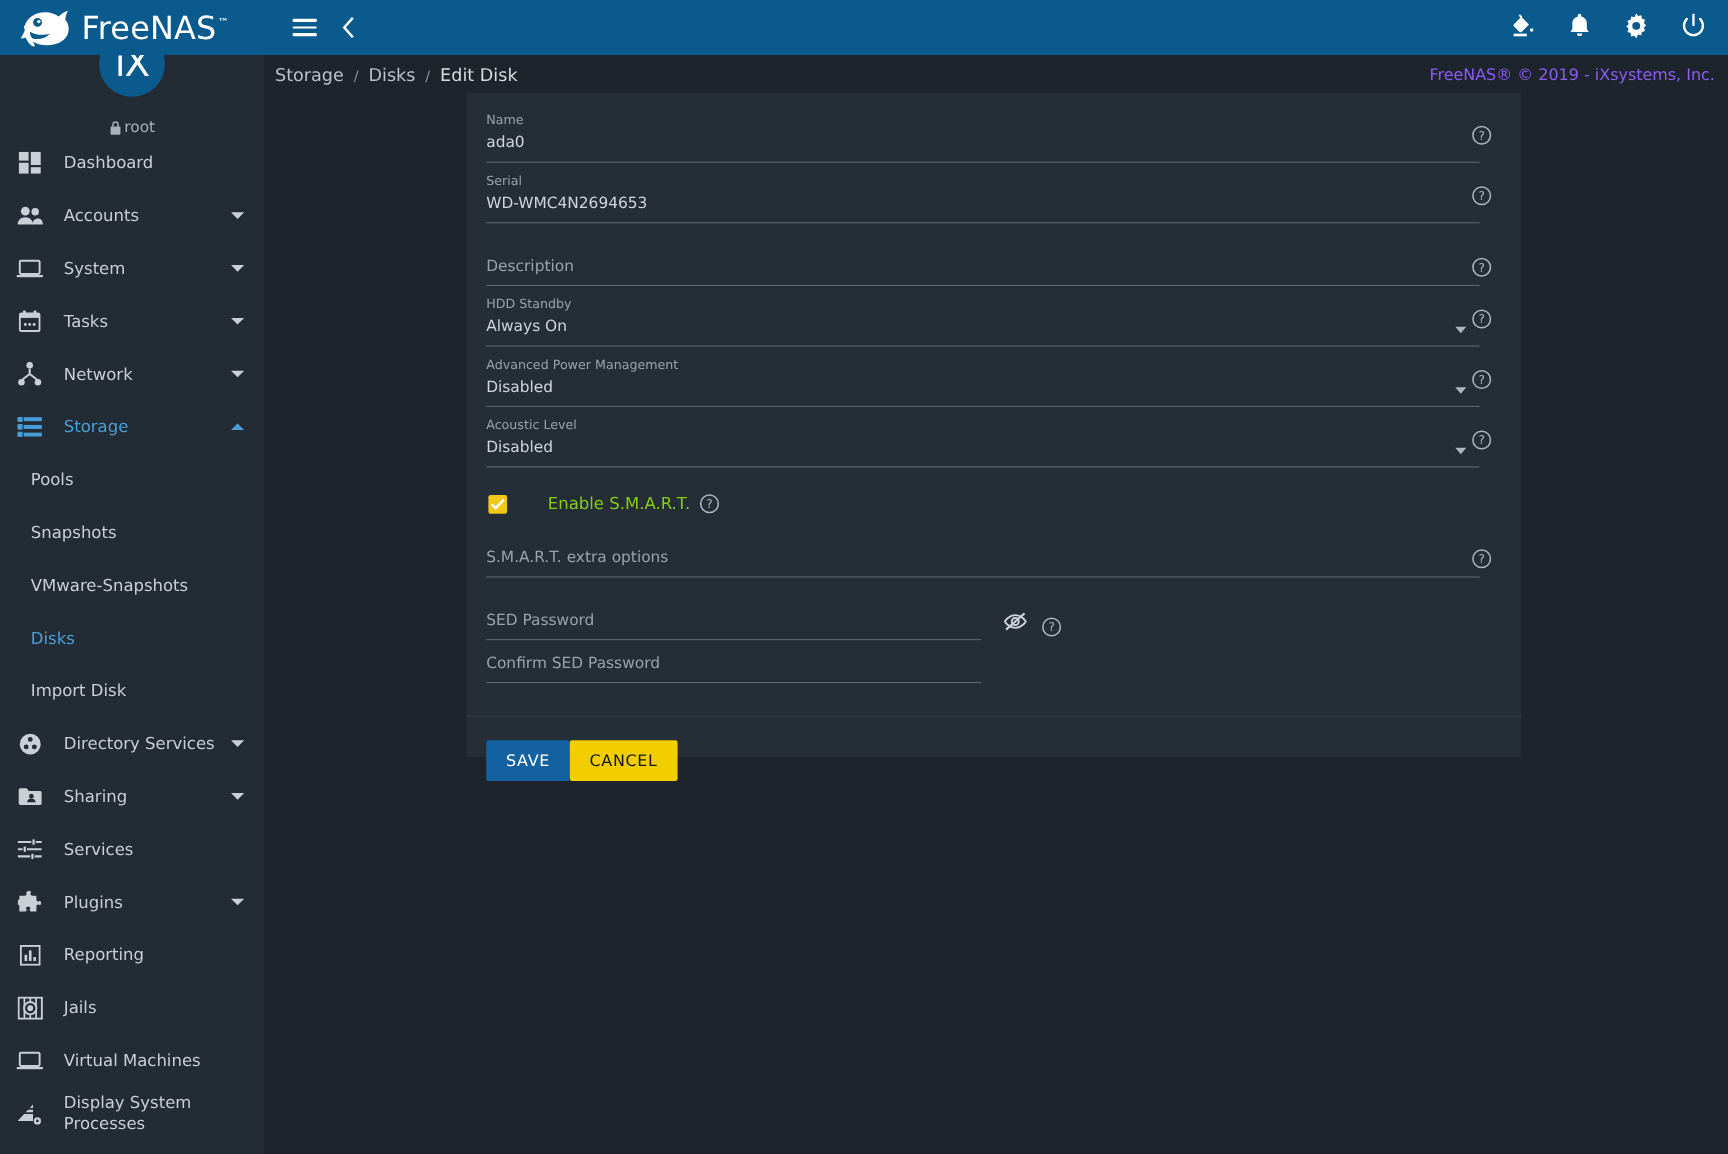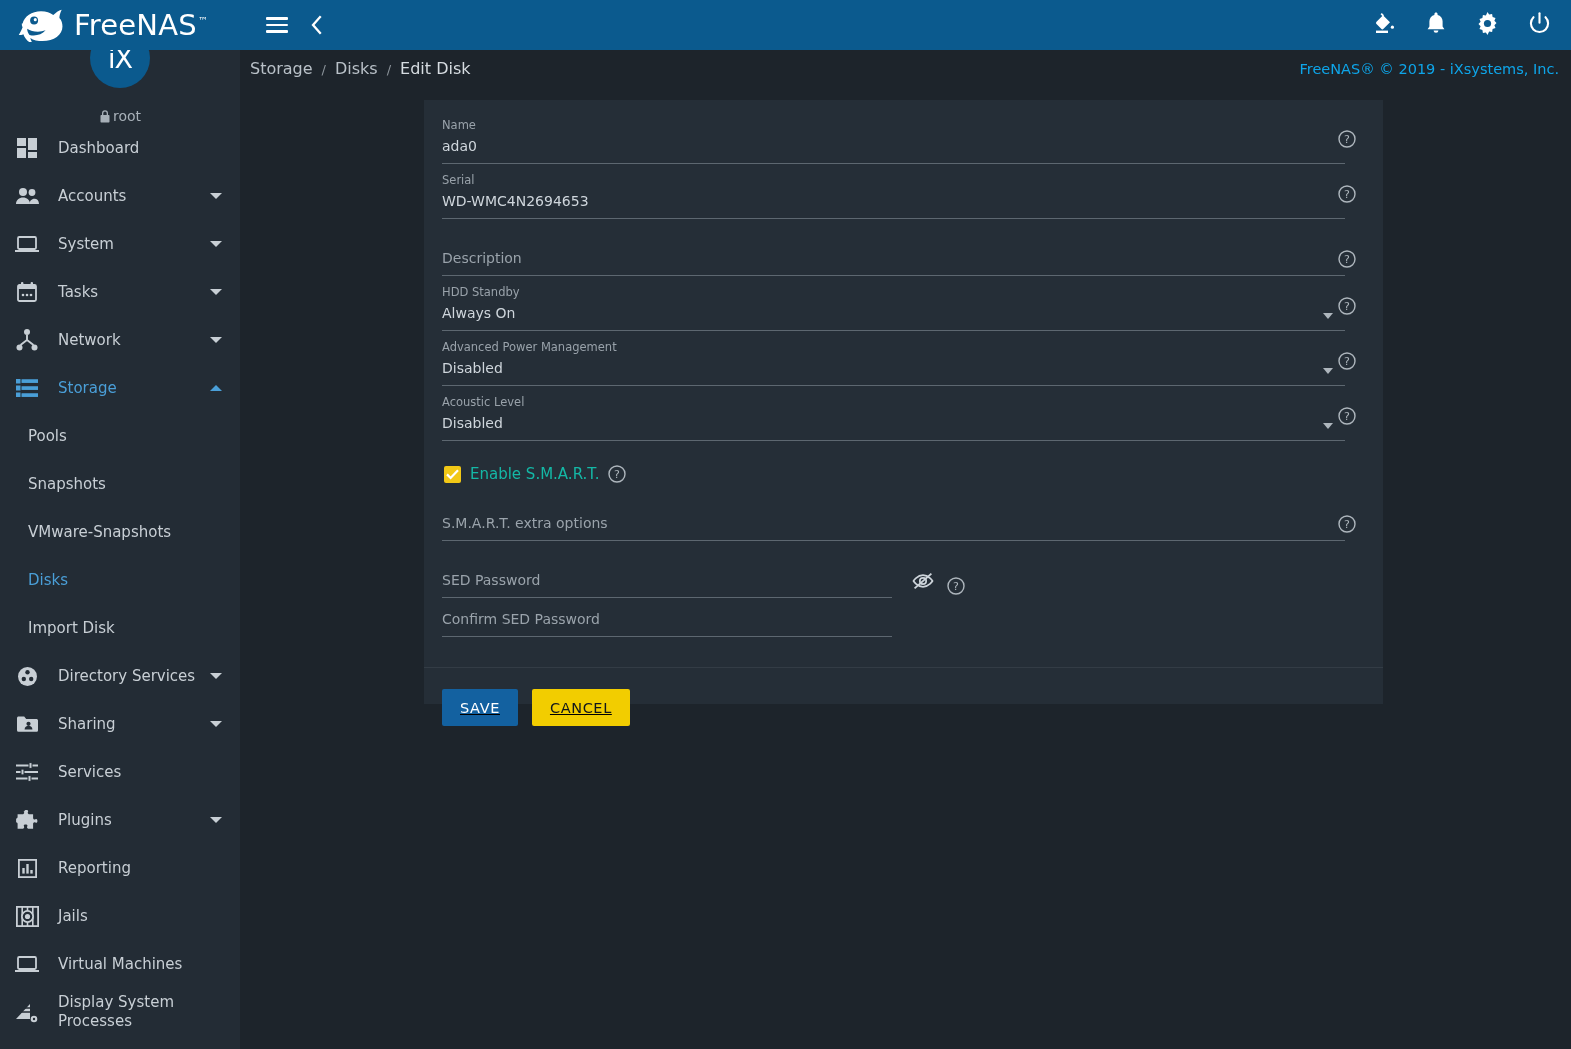--- a/index.html
+++ b/index.html
@@ -35,21 +35,21 @@
   }
   .avatar-wrap {
     position: relative; height: 54px;
     display: flex; justify-content: center;
   }
   .avatar {
     position: absolute; top: -22px;
     width: 60px; height: 60px; border-radius: 50%;
     background: #0b5a8e;
     display: flex; align-items: center; justify-content: center;
-    color: #fff; font-size: 27px; letter-spacing: -1px;
+    color: #fff; font-size: 34px; letter-spacing: -1px;
     z-index: 1;
   }
   .user-row {
     display: flex; align-items: center; justify-content: center;
     gap: 2px; color: #a7b0b8; font-size: 14px;
     margin-top: 4px; 
   }
   .lock-ico { width: 12px; height: 14px; flex: none; }
 
   .nav-item {
@@ -111,26 +111,26 @@
     width: 1331px; height: 37px;
     display: flex; align-items: center;
     padding: 0 12px 0 10px;
     background: #1d242b;
   }
   .crumbs { display: flex; align-items: baseline; gap: 9px; }
   .crumb { color: #b9c1c8; font-size: 16px; cursor: pointer; }
   .crumb.last { color: #d6dce1; cursor: default; }
   .crumb-sep { color: #8d959c; font-size: 13px; }
   .copyright {
-    margin-left: auto; color: #0ea5e9; font-size: 14.5px;
+    margin-left: auto; color: #8b5cf6; font-size: 14.5px;
   }
 
   
   .card {
-    position: absolute; left: 424px; top: 100px;
+    position: absolute; left: 424px; top: 84px;
     width: 959px; height: 604px;
     background: #252e37;
   }
   .card-body { padding: 18px 18px 0 18px; }
   .field {
     position: relative;
     margin-bottom: 9px;
   }
   .field-label {
     color: #99a2aa; font-size: 11.5px;
@@ -165,35 +165,35 @@
 
   .check-row {
     display: flex; align-items: center; gap: 9px;
     height: 30px; margin: 18px 0 22px 2px;
   }
   .checkbox {
     width: 17px; height: 17px; background: #f2c816;
     border-radius: 2px; display: flex;
     align-items: center; justify-content: center; cursor: pointer;
   }
-  .check-label { color: #14b8a6; font-size: 15px; }
+  .check-label { color: #84cc16; font-size: 15px; margin-left: 28px; }
 
   .pw-row { position: relative; }
   .eye-ico {
     position: absolute; left: 470px; bottom: 4px; cursor: pointer;
   }
   .pw-help {
     position: absolute; left: 505px; bottom: 3px; cursor: pointer;
   }
 
   .card-divider {
     border-top: 1px solid #333c45;
     margin-top: 30px;
   }
-  .actions { display: flex; gap: 14px; padding: 21px 0 0 18px; text-decoration: underline; }
+  .actions { display: flex; padding: 21px 0 0 18px; }
   .btn {
     border: 0; cursor: pointer;
     font-size: 14.5px; letter-spacing: .6px;
     padding: 0 18px; height: 37px; border-radius: 2px;
     font-family: "DejaVu Sans", sans-serif;
   }
   .btn-save { background: #1361a0; color: #ffffff; }
   .btn-cancel { background: #f2cd00; color: #12171c; }
 </style>
 </head>

